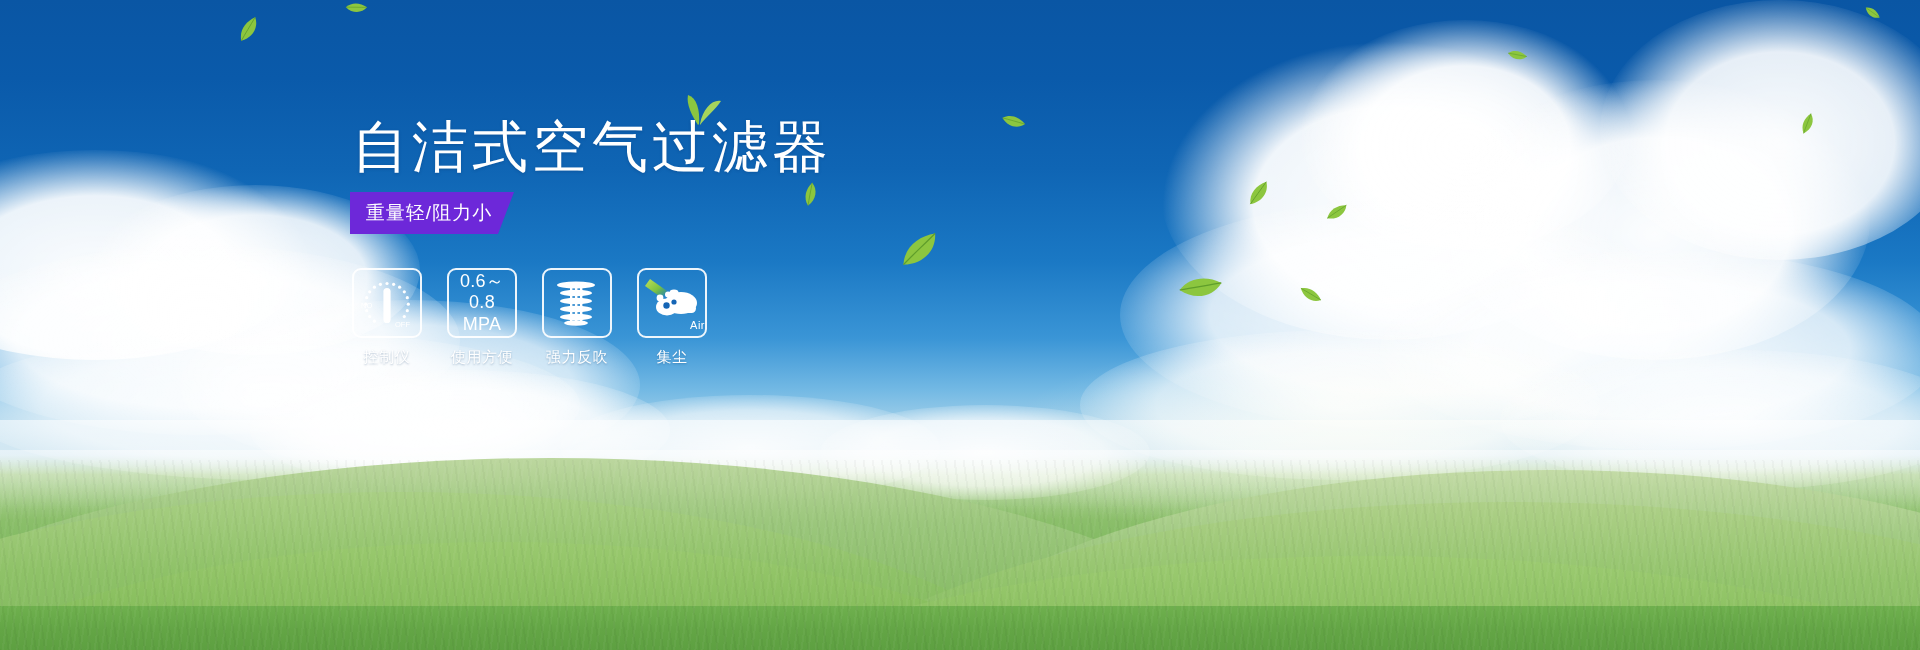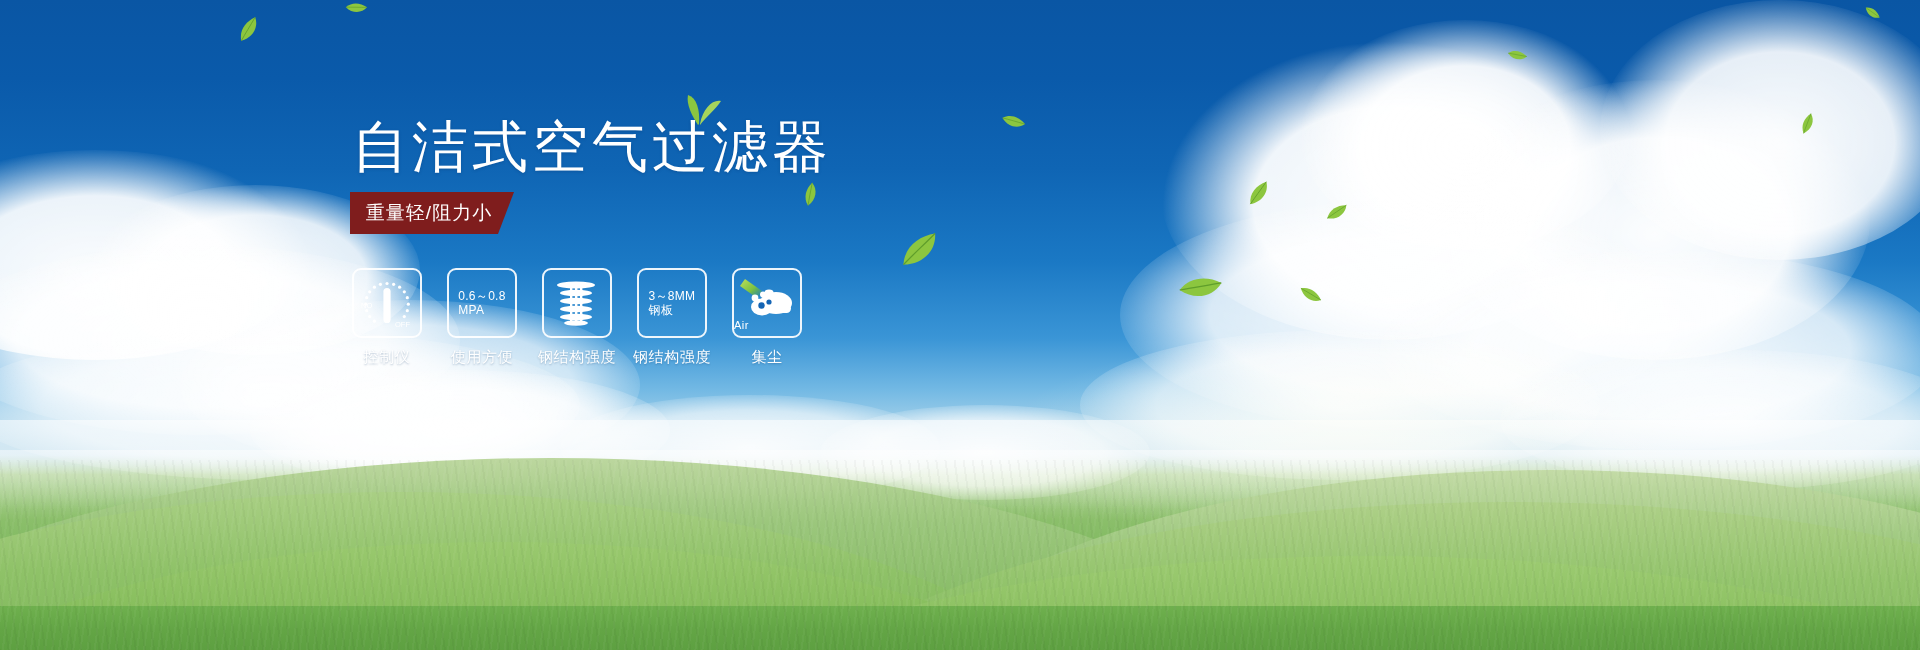--- a/index.html
+++ b/index.html
@@ -163,53 +163,53 @@
     text-shadow:0 1px 3px rgba(0,40,90,.25);
   }
   .title-leaf { position:absolute; left:676px; top:92px; }
 
   .tags { position:absolute; left:350px; top:192px; display:flex; height:42px; }
   .tag {
     height:42px; display:flex; align-items:center; justify-content:center;
     font-size:19px; letter-spacing:1px; white-space:nowrap;
   }
   .tag-a {
-    background:#7f1d1d; color:#ffffff;
+    background:#6d28d9; color:#ffffff;
     padding:0 20px 0 14px; width:164px;
     clip-path:polygon(0 0, 100% 0, calc(100% - 16px) 100%, 0 100%);
   }
   .tag-b {
     background:#ffffff; color:#14407f;
     padding:0 16px 0 26px; width:166px; margin-left:-14px;
     clip-path:polygon(16px 0, 100% 0, 100% 100%, 0 100%);
   }
 
   .features { position:absolute; left:352px; top:268px; display:flex; gap:25px; }
   .feature { width:70px; display:flex; flex-direction:column; align-items:center; }
   .feature-box {
     width:70px; height:70px;
     border:2px solid rgba(255,255,255,.92);
     border-radius:9px;
     display:flex; align-items:center; justify-content:center;
     position:relative;
   }
   .feature-text {
-    color:#ffffff; text-align:left; line-height:1.18;
-    font-size:12px; letter-spacing:.3px;
+    color:#ffffff; text-align:center; line-height:1.18;
+    font-size:18px; letter-spacing:.3px;
   }
   .feature-label {
     margin-top:10px; color:#ffffff; font-size:15px;
     white-space:nowrap; letter-spacing:.6px;
     text-shadow:0 1px 2px rgba(0,50,100,.3);
   }
   .feature:nth-child(4) .feature-label { margin-left:0; }
   .feat-svg { display:block; }
   .air-caption {
     position:absolute; bottom:5px; left:0; width:100%;
-    text-align:left; color:#ffffff; font-size:11px; letter-spacing:.5px;
+    text-align:right; color:#ffffff; font-size:11px; letter-spacing:.5px;
   }
 </style>
 </head>
 <body>
 
 <div class="banner">
 
   <div>
     <div class="cloud cl-a"></div>
     <div class="cloud cl-b"></div>
@@ -386,32 +386,23 @@
             <rect x="29" y="6" width="2.4" height="40"></rect>
             <ellipse cx="25" cy="8" rx="19" ry="3.6"></ellipse>
             <ellipse cx="25" cy="16" rx="16" ry="3.2"></ellipse>
             <ellipse cx="25" cy="24" rx="16" ry="3.2"></ellipse>
             <ellipse cx="25" cy="32" rx="16" ry="3.2"></ellipse>
             <ellipse cx="25" cy="40" rx="16" ry="3.2"></ellipse>
             <ellipse cx="25" cy="46" rx="12" ry="2.8"></ellipse>
           </g>
         </svg>
       </div>
-      <div class="feature-label">钢结构强度</div>
+      <div class="feature-label">强力反吹</div>
     </div>
 
-    <div class="feature">
-      <div class="feature-box">
-        <div class="feature-text">
-          <div>3～8MM</div>
-          <div>钢板</div>
-        </div>
-      </div>
-      <div class="feature-label">钢结构强度</div>
-    </div>
 
     <div class="feature">
       <div class="feature-box">
         <svg class="feat-svg" width="58" height="48" viewBox="0 0 58 48">
           <defs>
             <linearGradient id="grnStreak" x1="0" y1="0" x2="1" y2="1">
               <stop offset="0%" stop-color="#bfe05a"></stop>
               <stop offset="55%" stop-color="#7cc242"></stop>
               <stop offset="100%" stop-color="#4aa93a" stop-opacity="0"></stop>
             </linearGradient>

